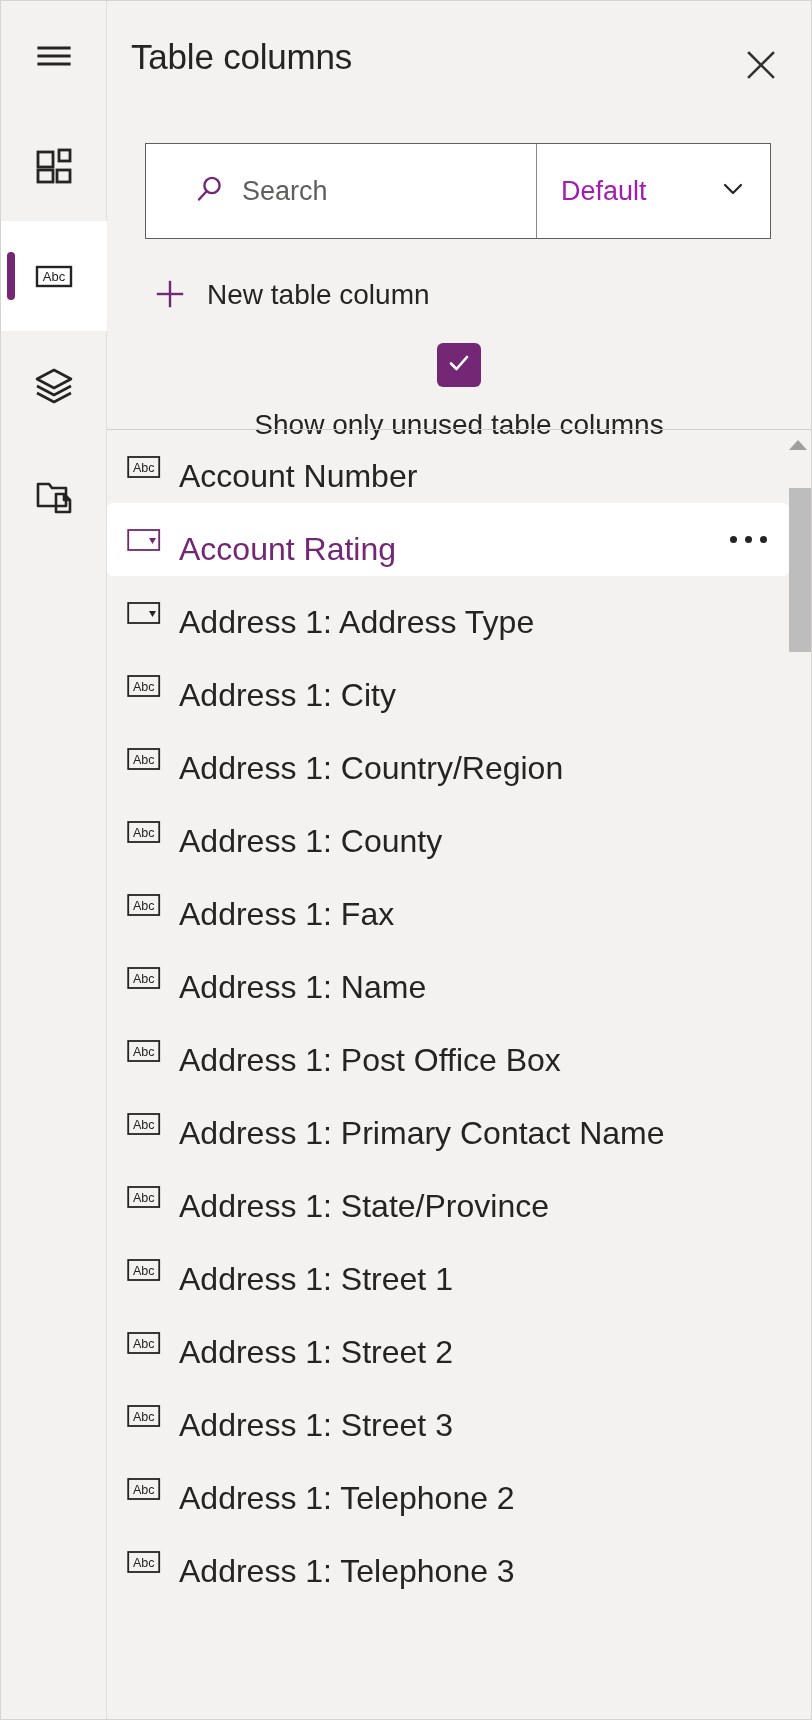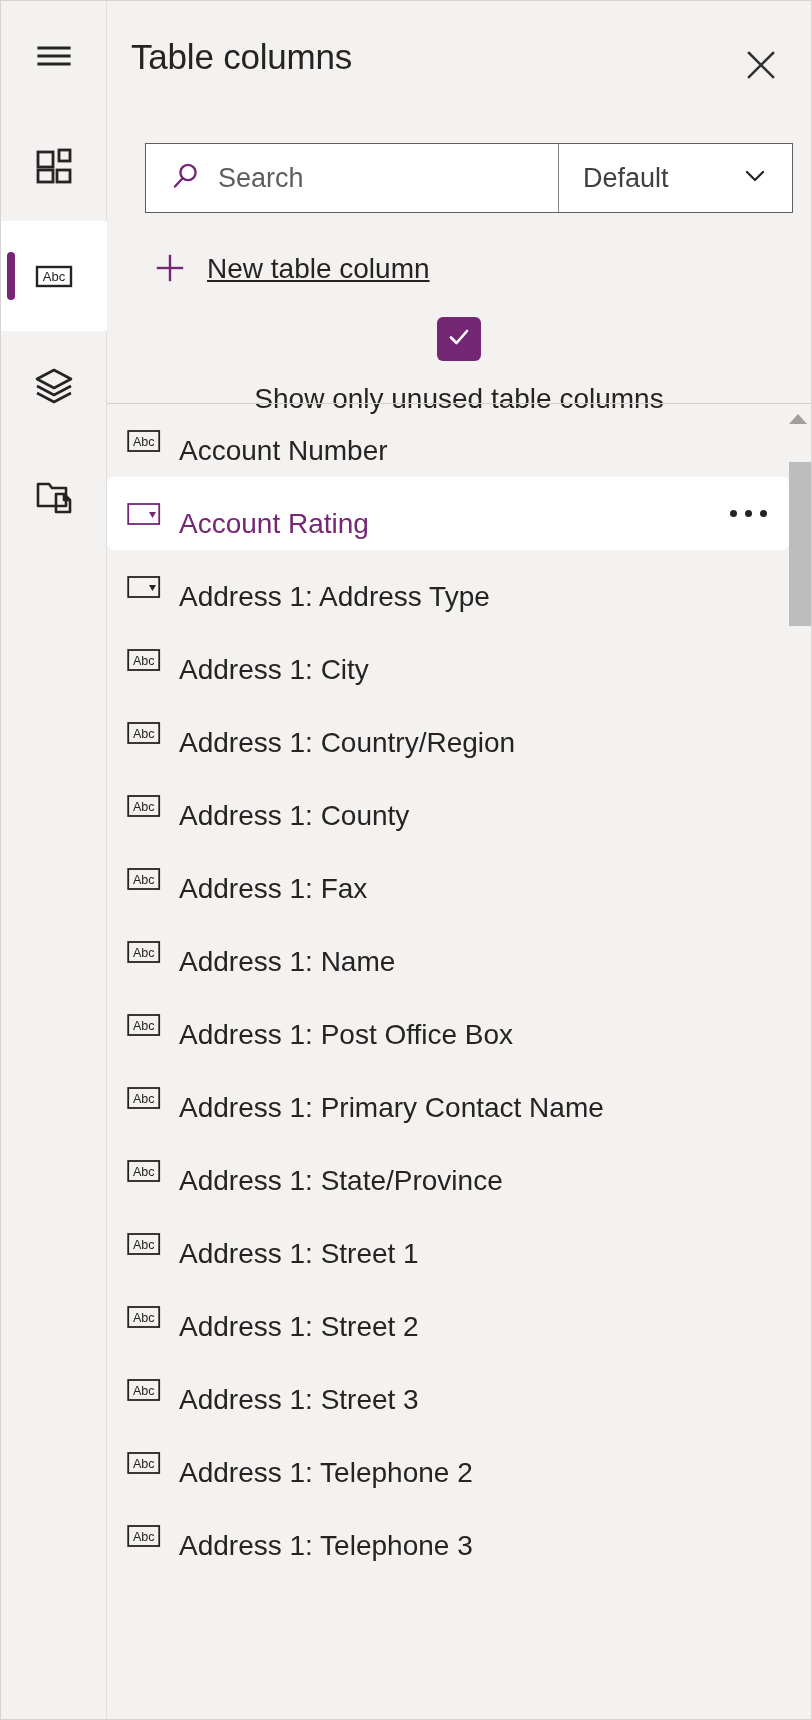--- a/index.html
+++ b/index.html
@@ -76,26 +76,27 @@
     width: 56px; height: 56px;
     display: flex; align-items: center; justify-content: center;
     background: transparent;
     border: none;
     cursor: pointer;
   }
   #close-btn svg { display:block; }
 
   
   #search-row {
-    margin: 24px 18px 0 38px;
-    height: 70px;
+    margin: 24px 40px 0 38px;
+    height: 96px;
     background: #ffffff;
     border: 1px solid #605e5c;
     display: flex;
     align-items: stretch;
+    padding-left: 24px;
   }
   #search-box {
     flex: 1 1 auto;
     display: flex;
     align-items: center;
     padding-left: 24px;
     gap: 16px;
     min-width: 0;
   }
   #search-icon { flex: 0 0 auto; display:block; }
@@ -113,42 +114,41 @@
     flex: 0 0 234px;
     border-left: 1px solid #8a8886;
     display: flex;
     align-items: center;
     justify-content: space-between;
     padding: 0 22px 0 24px;
     cursor: pointer;
   }
   #view-select-label {
     font-size: 27px;
-    color: #404040;
+    color: #a21caf;
     white-space: nowrap;
     text-align: center;
   }
 
   
   #new-column-btn {
     margin: 28px 38px 0 38px;
     height: 56px;
     display: flex;
     align-items: center;
     gap: 20px;
     background: transparent;
     border: none;
     cursor: pointer;
     padding: 0 8px;
   }
   #new-column-label {
     font-size: 28px;
     color: #252423;
     white-space: nowrap;
-    text-decoration: underline;
   }
 
   
   #unused-row {
     margin: 20px 38px 0 38px;
     height: 56px;
     display: flex;
     align-items: center;
     gap: 22px;
     cursor: pointer;
@@ -195,21 +195,21 @@
     margin: 0 12px 0 0;
     cursor: pointer;
   }
   .row.selected {
     background: #ffffff;
     border-radius: 6px;
     margin-right: 22px;
   }
   .row-icon { flex: 0 0 auto; width: 34px; height: 28px; display:block; }
   .row-label {
-    font-size: 28px;
+    font-size: 32px;
     color: #252423;
     white-space: nowrap;
     overflow: hidden;
     margin-top: 20px;
   }
   .row.selected .row-label { color: #742774; }
   .row-more {
     margin-left: auto;
     margin-right: 22px;
     display: flex;

